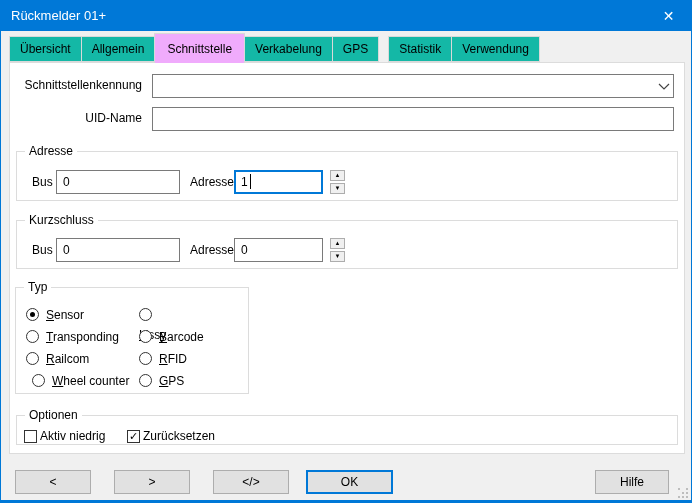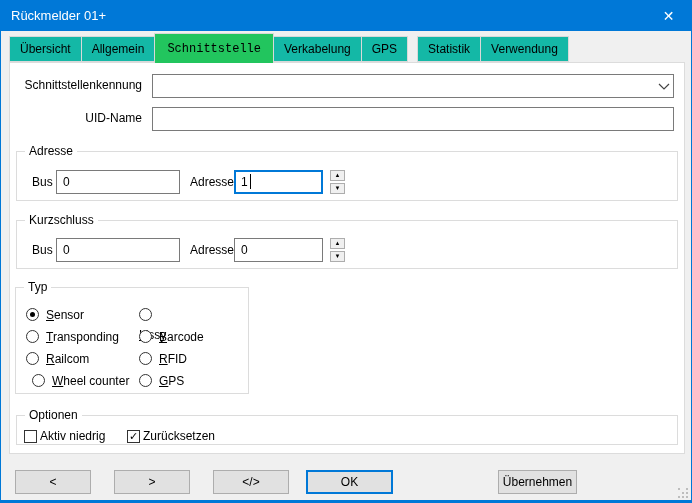--- a/index.html
+++ b/index.html
@@ -11,21 +11,21 @@
   
   .titlebar { position:absolute; left:0; top:0; width:100%; height:30px; background:#0078d7; }
   .title { position:absolute; left:10px; top:0; line-height:30px; color:#fff; font-size:13px; }
   .close-btn { position:absolute; right:0; top:0; width:45px; height:30px; color:#fff;
                display:flex; align-items:center; justify-content:center; font-size:14px; cursor:default; }
 
   
   .tabstrip { position:absolute; left:8px; top:30px; height:31px; display:flex; align-items:flex-end; z-index:3; }
   .tab { height:26px; padding:0 10px; background:#14b8a6; border:1px solid #d9d9d9; margin-right:-1px;
          display:flex; align-items:center; white-space:nowrap; }
-  .tab.active { height:30px; background:#22c55e; border-bottom:none; margin-bottom:-1px; padding:0 12px; z-index:4;font-family:Liberation Mono, monospace; }
+  .tab.active { height:30px; background:#f0abfc; border-bottom:none; margin-bottom:-1px; padding:0 12px; z-index:4; }
   .tab.gap-after { margin-right:9px; }
 
   
   .tabpage { position:absolute; left:8px; top:61px; width:676px; height:392px;
              background:#fff; border:1px solid #dcdcdc; z-index:1; }
 
   .flabel { position:absolute; height:20px; line-height:20px; }
   .r-align { text-align:right; }
 
   .tb { position:absolute; border:1px solid #7a7a7a; background:#fff; font-family:"Liberation Sans",sans-serif;
@@ -169,18 +169,18 @@
         <span>Zurücksetzen</span>
       </div>
     </div>
 
   </div>
 
   <button class="btn" style="left:14px; width:76px;">&lt;</button>
   <button class="btn" style="left:113px; width:76px;">&gt;</button>
   <button class="btn" style="left:212px; width:76px;">&lt;/&gt;</button>
   <button class="btn default" style="left:305px; width:87px;">OK</button>
-  <button class="btn" style="left:497px; width:79px;">Übernehmen</button>
+  <button class="btn" style="left:594px; width:74px;">Hilfe</button>
 
   <div class="grip">
       <i></i>
     </div>
 </div>
 
 </body></html>

